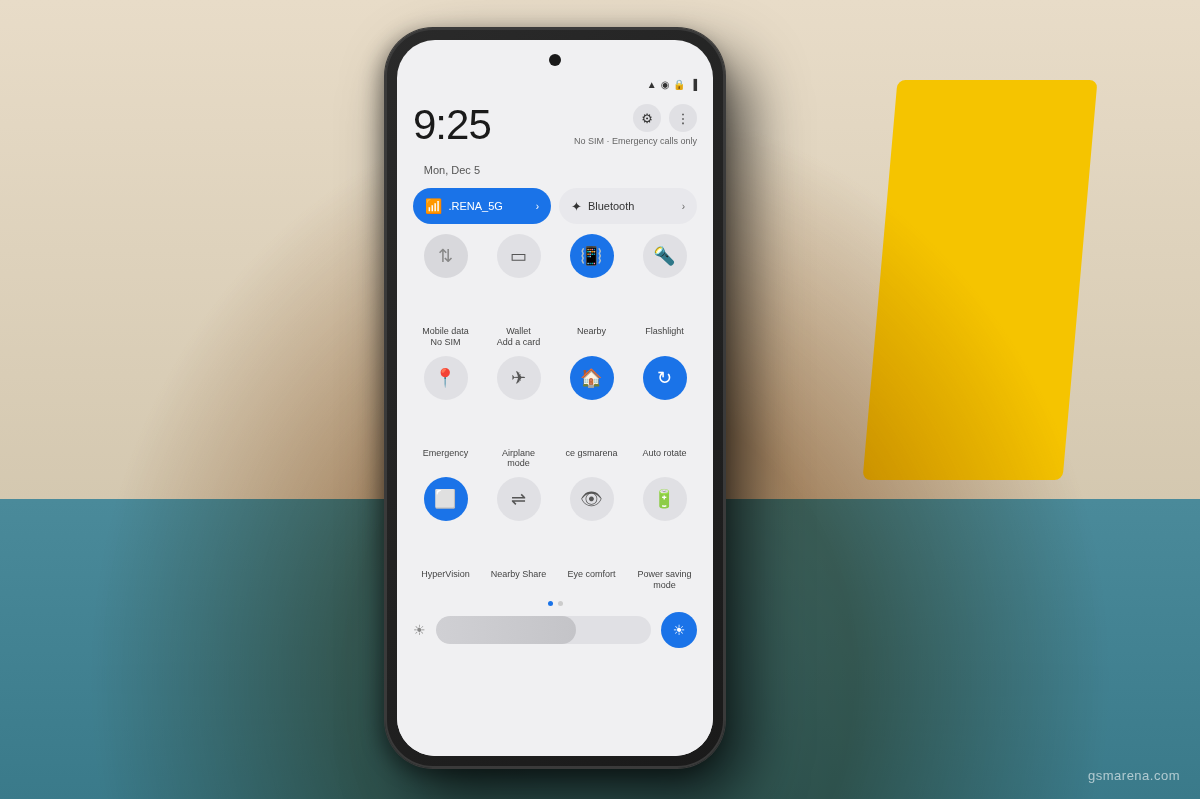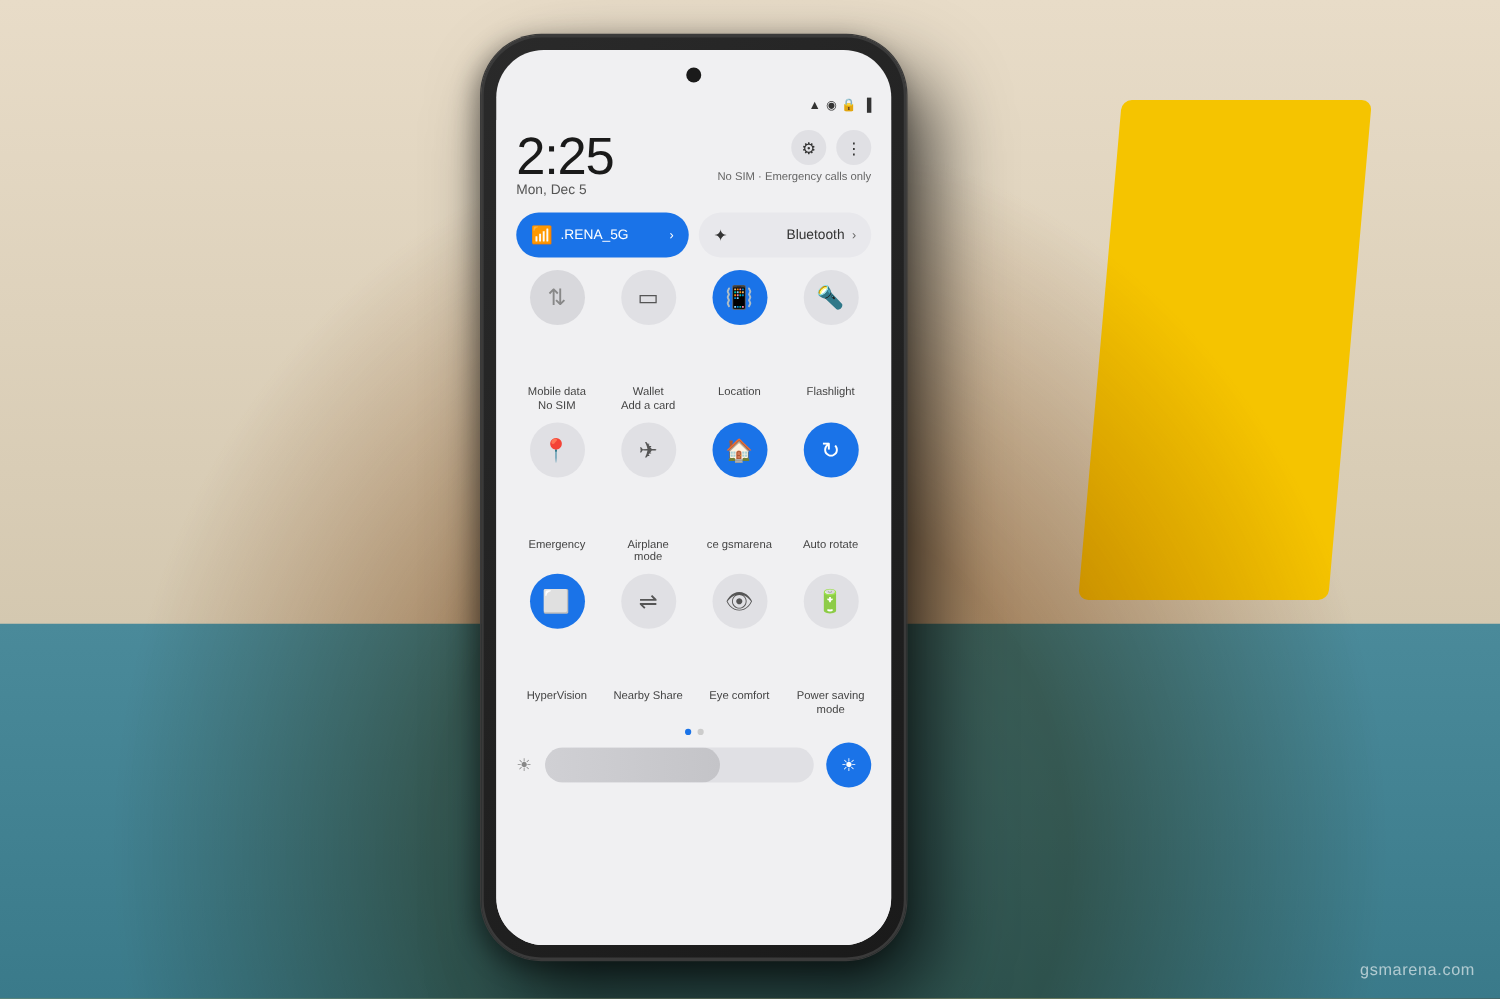--- a/index.html
+++ b/index.html
@@ -158,21 +158,22 @@
       font-size: 42px;
       font-weight: 300;
       color: #1a1a1a;
       line-height: 1;
       letter-spacing: -1px;
     }
 
     .date-value {
       font-size: 11px;
       color: #555;
-      margin-top: 0;
+      margin-top: 18px;
+      text-align: center;
     }
 
     .settings-controls {
       display: flex;
       flex-direction: column;
       align-items: flex-end;
       gap: 4px;
     }
 
     .top-icons {
@@ -249,21 +250,20 @@
     .bt-tile-icon {
       color: #333;
       font-size: 13px;
     }
 
     .bt-tile-text {
       color: #333;
       font-size: 11px;
       font-weight: 500;
       flex: 1;
-      text-align: right;
     }
 
     .bt-tile-arrow {
       color: #666;
       font-size: 10px;
     }
 
     
     .toggle-grid {
       display: grid;
@@ -409,21 +409,21 @@
           <span class="status-icon">◉</span>
           <span class="status-icon">🔒</span>
           <span class="status-icon">▐</span>
         </div>
       </div>
 
       <div class="quick-settings">
 
         <div class="time-section">
           <div class="time-display">
-            <span class="time-value">2:25</span>
+            <span class="time-value">9:25</span>
             <span class="date-value">Mon, Dec 5</span>
           </div>
           <div class="settings-controls">
             <div class="top-icons">
               <div class="icon-btn">⚙</div>
               <div class="icon-btn">⋮</div>
             </div>
             <span class="sim-text">No SIM · Emergency calls only</span>
           </div>
         </div>
@@ -448,21 +448,21 @@
             <span class="toggle-label">Mobile data<br>No SIM</span>
           </div>
 
           <div class="toggle-item">
             <div class="toggle-icon-wrap inactive">▭</div>
             <span class="toggle-label">Wallet<br>Add a card</span>
           </div>
 
           <div class="toggle-item">
             <div class="toggle-icon-wrap active">📳</div>
-            <span class="toggle-label">Location</span>
+            <span class="toggle-label">Nearby</span>
           </div>
 
           <div class="toggle-item">
             <div class="toggle-icon-wrap inactive">🔦</div>
             <span class="toggle-label">Flashlight</span>
           </div>
 
           <div class="toggle-item">
             <div class="toggle-icon-wrap inactive">📍</div>
             <span class="toggle-label">Emergency</span>

